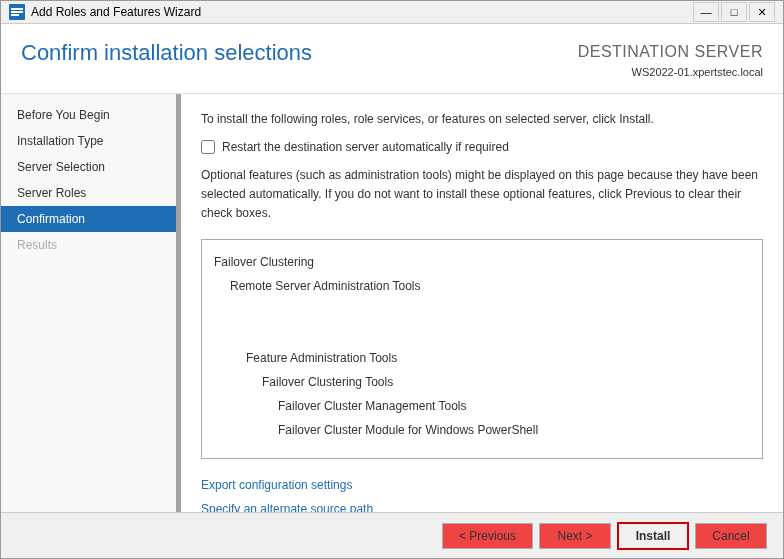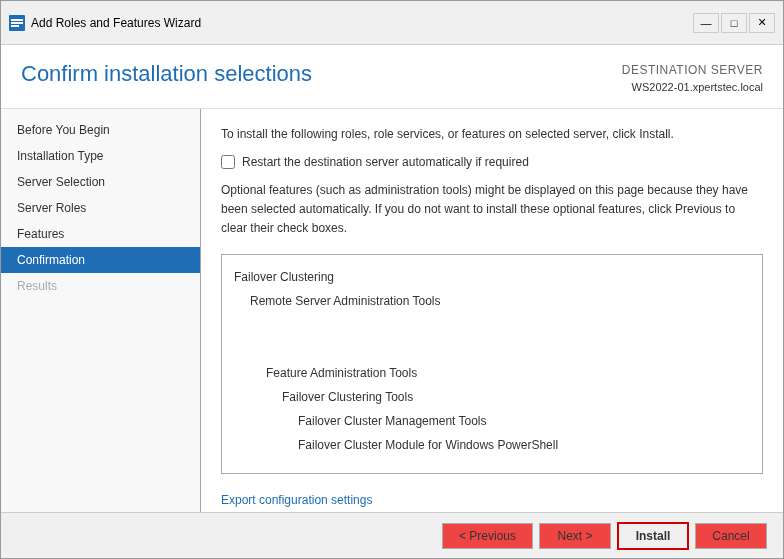--- a/index.html
+++ b/index.html
@@ -18,21 +18,21 @@
       width: 784px;
       height: 559px;
       background: #fff;
       border: 1px solid #999;
       display: flex;
       flex-direction: column;
       box-shadow: 2px 2px 8px rgba(0,0,0,0.3);
     }
     .title-bar {
       background: #f0f0f0;
-      height: 44px;
+      height: 23px;
       display: flex;
       align-items: center;
       padding: 0 8px;
       border-bottom: 1px solid #ccc;
       flex-shrink: 0;
     }
     .title-bar-icon {
       width: 16px;
       height: 16px;
       margin-right: 6px;
@@ -75,32 +75,32 @@
       font-weight: 300;
     }
     .dest-server {
       text-align: right;
       font-size: 11px;
       color: #333;
       line-height: 1.5;
     }
     .dest-server .label {
       color: #666;
-      font-size: 12px;
+      font-size: 16px;
       letter-spacing: 0.5px;
     }
     .main-content {
       display: flex;
       flex: 1;
       overflow: hidden;
     }
     .sidebar {
-      width: 200px;
+      width: 180px;
       background: #f8f8f8;
-      border-right: 1px solid #a3a3a3;
+      border-right: 5px solid #a3a3a3;
       padding: 8px 0;
       flex-shrink: 0;
     }
     .sidebar-item {
       padding: 6px 16px;
       font-size: 12px;
       color: #333;
       cursor: pointer;
     }
     .sidebar-item.active {
@@ -227,21 +227,20 @@
     </div>
   </div>
 
   <div class="main-content">
 
     <div class="sidebar">
       <div class="sidebar-item">Before You Begin</div>
       <div class="sidebar-item">Installation Type</div>
       <div class="sidebar-item">Server Selection</div>
       <div class="sidebar-item">Server Roles</div>
-      <div class="sidebar-item">Features</div>
       <div class="sidebar-item active">Confirmation</div>
       <div class="sidebar-item disabled">Results</div>
     </div>
 
     <div class="right-panel">
       <p class="instructions">To install the following roles, role services, or features on selected server, click Install.</p>
 
       <div class="checkbox-row">
         <input type="checkbox" id="restart-checkbox" style="">
         <label class="checkbox-label" for="restart-checkbox">Restart the destination server automatically if required</label>

